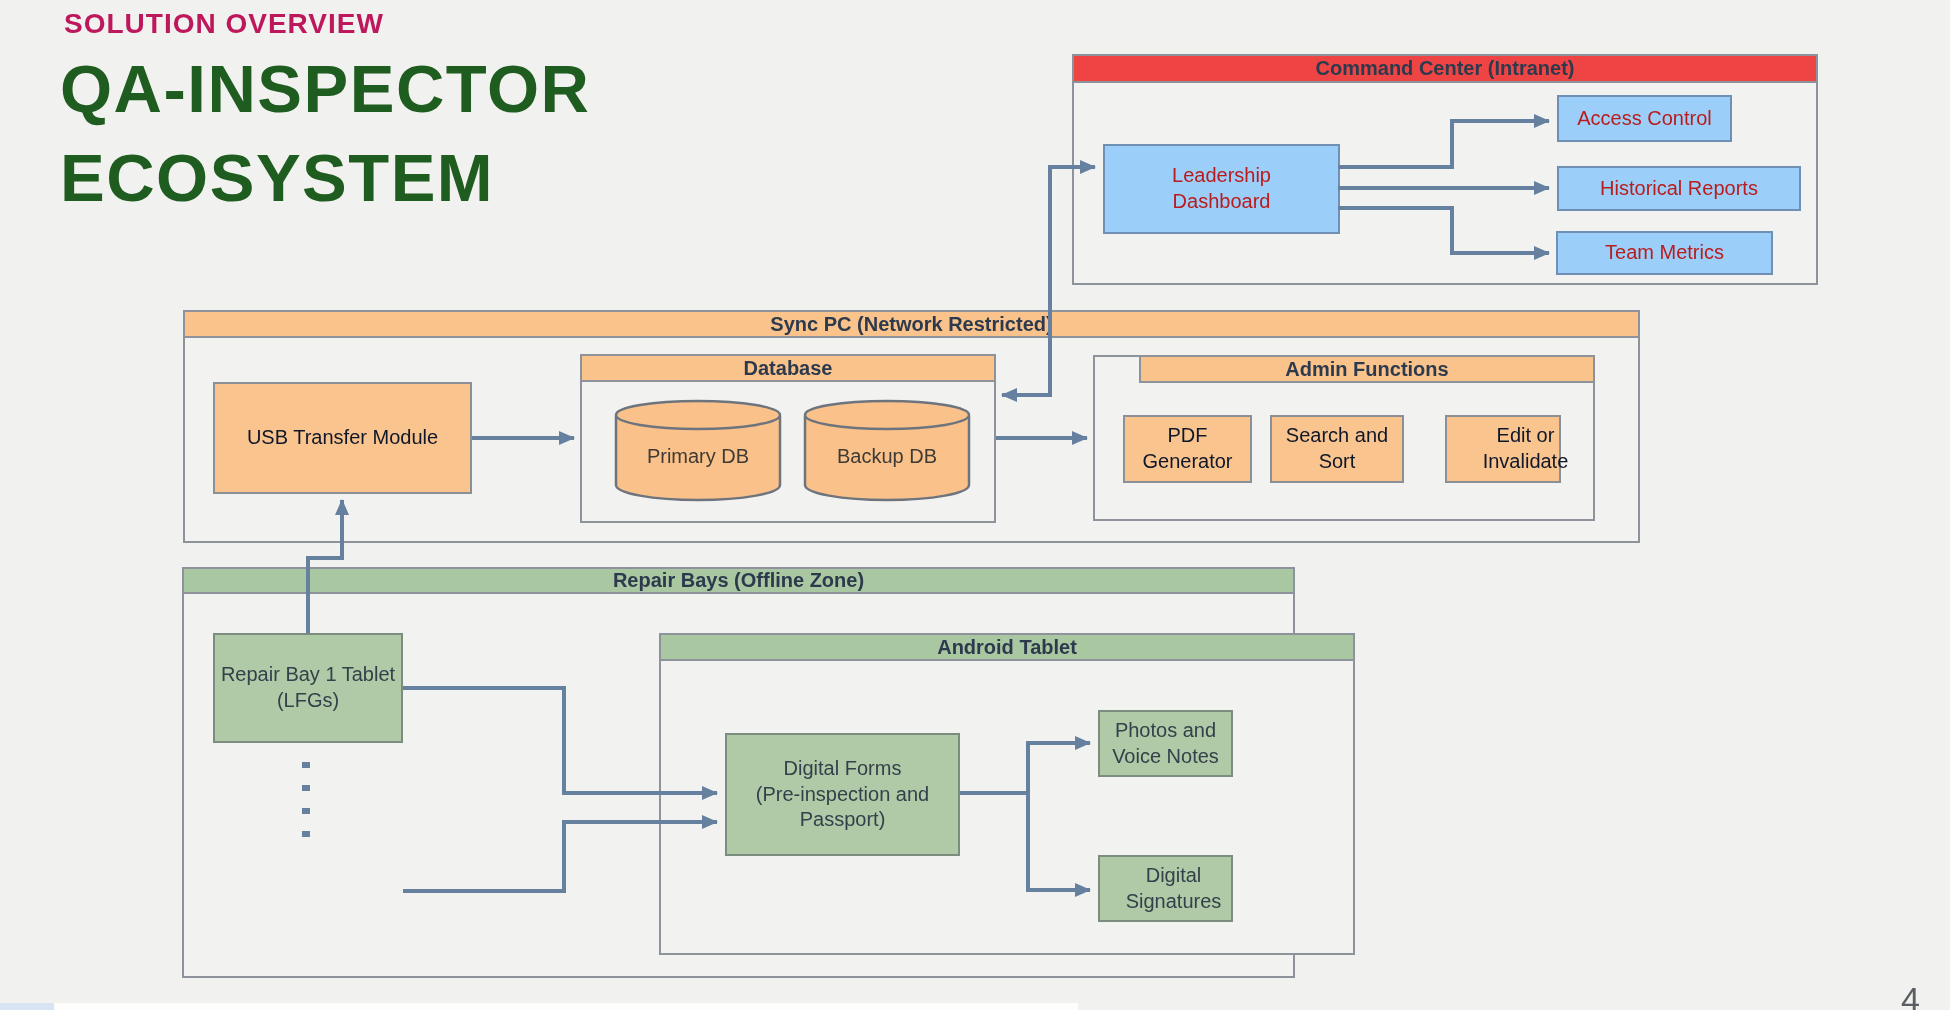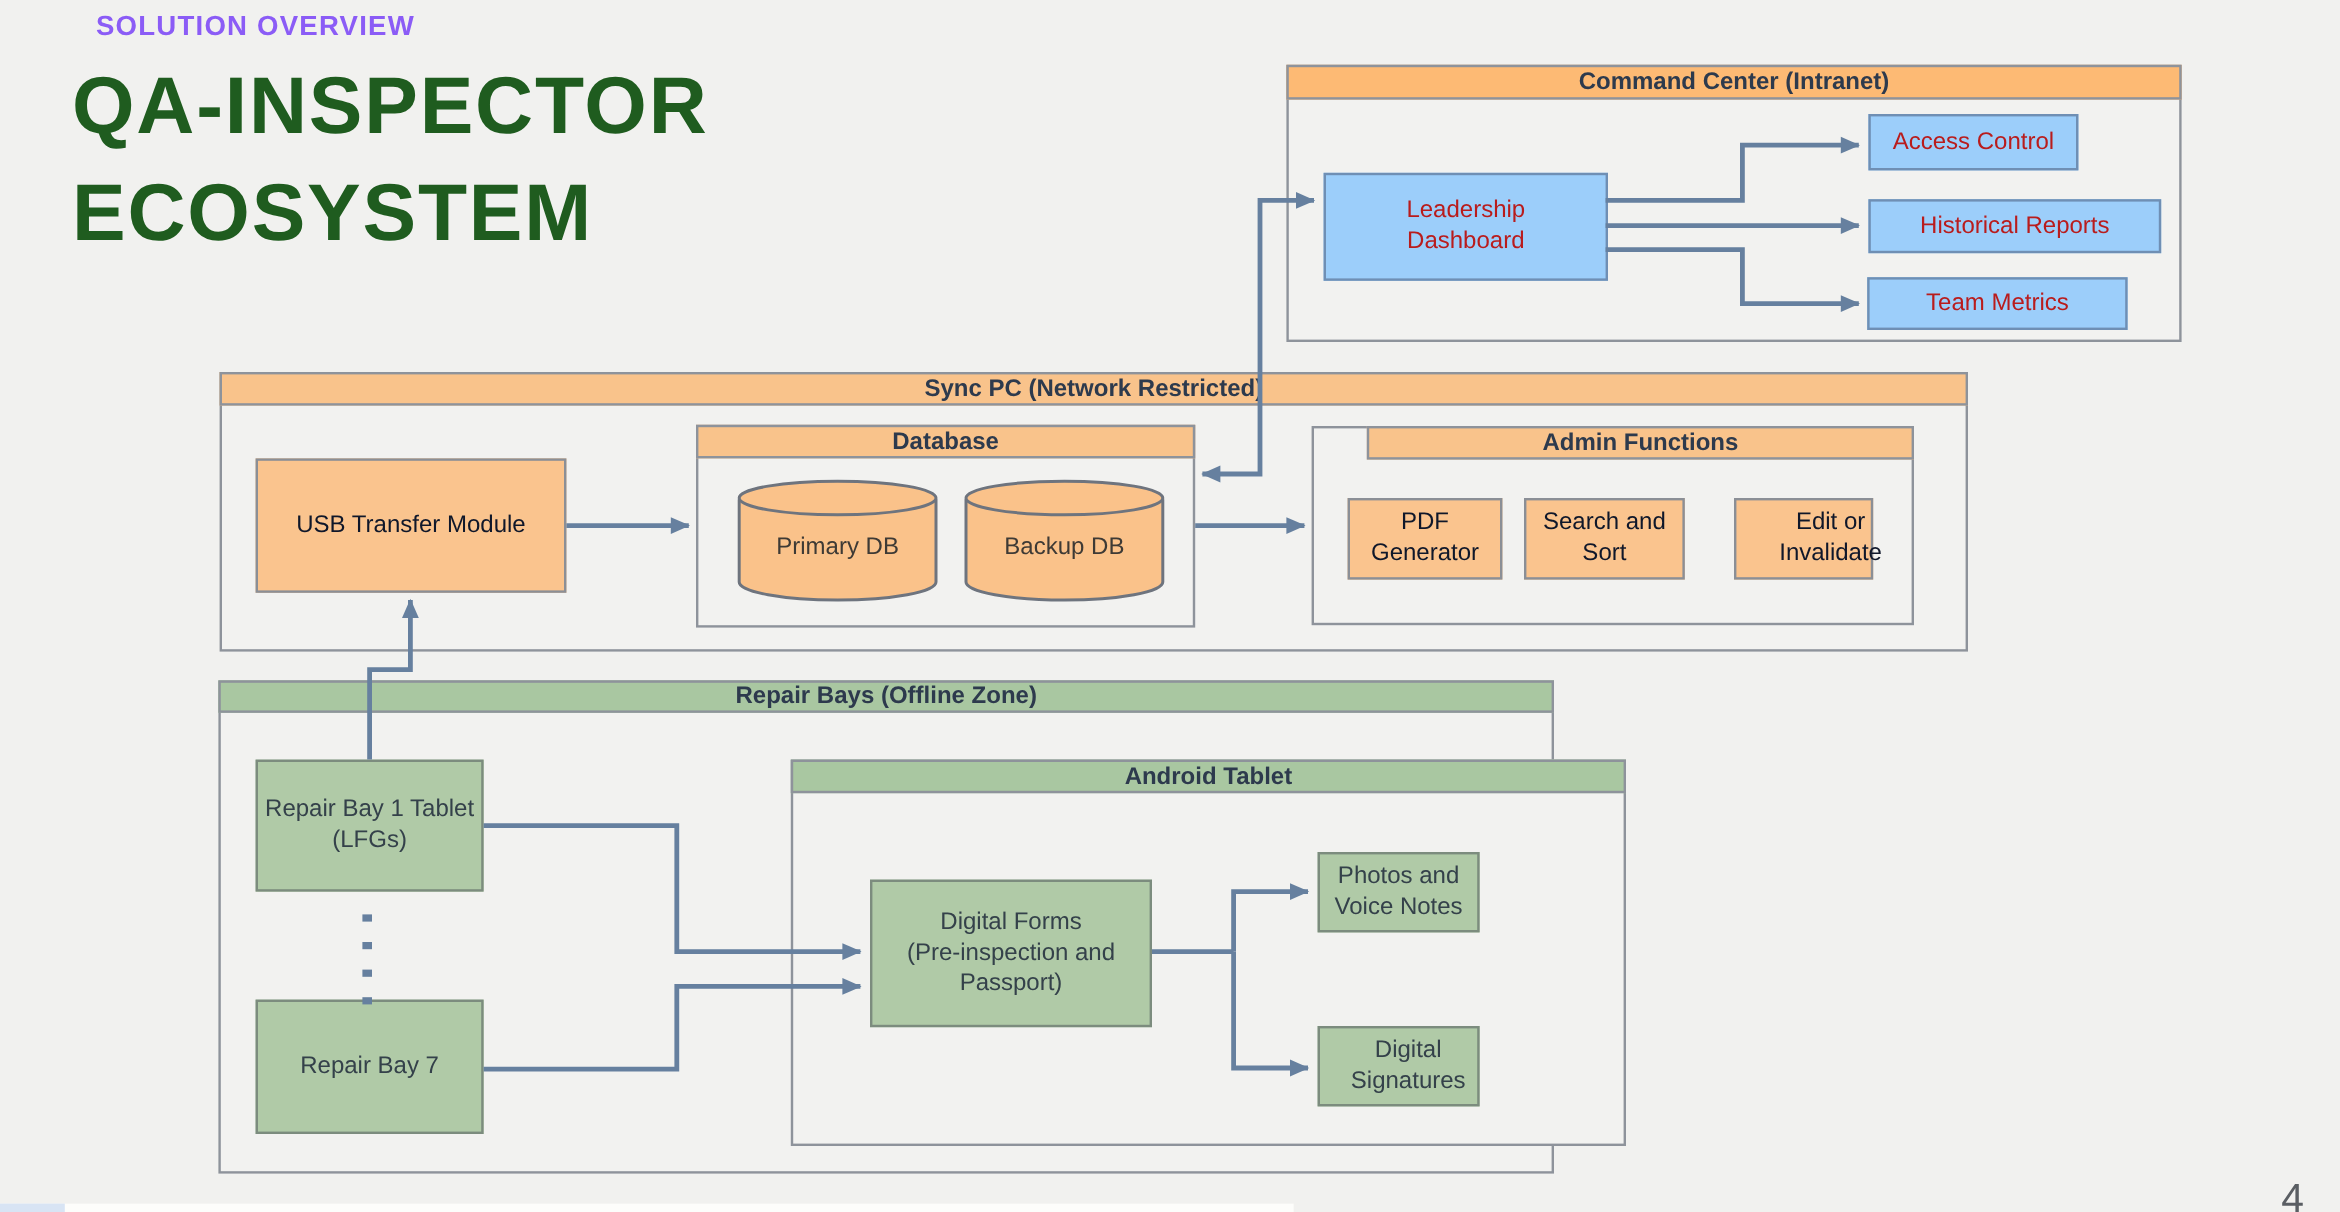--- a/index.html
+++ b/index.html
@@ -3,42 +3,42 @@
 <meta charset="utf-8">
 <style>
   html,body { margin:0; padding:0; background:#e8e8e6; }
   .slide {
     position:relative; width:1950px; height:1010px;
     background:#F1F1EF; overflow:hidden;
     font-family:"Liberation Sans","DejaVu Sans",sans-serif;
   }
   .eyebrow {
     position:absolute; left:64px; top:8px;
-    font-size:23px; font-weight:700; letter-spacing:1px; color:#8b5cf6;margin-left:16px;
+    font-size:28px; font-weight:700; letter-spacing:1px; color:#be185d;
   }
   .main-title {
     position:absolute; left:60px; top:44px;
     font-size:67px; font-weight:800; letter-spacing:1.5px;
     line-height:1.33; color:#1F5C1F; white-space:pre-line;
   }
   .page-number {
     position:absolute; left:1901px; top:980px;
     font-size:34px; color:#5A5E63;
   }
   .group, .subgroup {
     position:absolute; background:#F2F2F0;
     border:2px solid #8E939B; box-sizing:border-box;
   }
   .group-header {
     position:absolute; left:-2px; right:-2px; top:-2px;
     display:flex; align-items:center; justify-content:center;
     font-weight:bold; font-size:20px; color:#2D3A4D;
     border:2px solid #8E939B; box-sizing:border-box;
   }
-  .hdr-blue   { background:#fdba74; }
+  .hdr-blue   { background:#ef4444; }
   .hdr-orange { background:#F9C38B; }
   .hdr-green  { background:#A9C7A1; }
   .node {
     position:absolute; display:flex; align-items:center; justify-content:center;
     text-align:center; font-size:20px; line-height:1.28; color:#b91c1c;
     white-space:pre-line; box-sizing:border-box;
   }
   .node-blue   { background:#9CCEFA; border:2px solid #6F8FB4; }
   .node-orange { background:#FAC48E; border:2px solid #8B8F96; color:#0f172a; }
   .node-green  { background:#B0CAA7; border:2px solid #7C8C7E; color:#34414A; }
@@ -108,21 +108,20 @@
 Sort</div>
       <div class="node node-orange" style="left:350px; top:58px; width:116px; height:68px;padding-left:45px;">Edit or
 Invalidate</div>
     </div>
   </div>
 
   <div class="group" style="left:182px; top:567px; width:1113px; height:411px;">
     <div class="group-header hdr-green" style="height:27px;">Repair Bays (Offline Zone)</div>
     <div class="node node-green" style="left:29px; top:64px; width:190px; height:110px;">Repair Bay 1 Tablet
 (LFGs)</div>
-    <div class="node node-green" style="left:29px; top:264px; width:190px; height:112px;">Repair Bay 7</div>
 
     <div class="subgroup" style="left:475px; top:64px; width:696px; height:322px;">
       <div class="group-header hdr-green" style="height:28px;">Android Tablet</div>
       <div class="node node-green" style="left:64px; top:98px; width:235px; height:123px;">Digital Forms
 (Pre-inspection and
 Passport)</div>
       <div class="node node-green" style="left:437px; top:75px; width:135px; height:67px;">Photos and
 Voice Notes</div>
       <div class="node node-green" style="left:437px; top:220px; width:135px; height:67px;padding-left:16px;">Digital
 Signatures</div>

